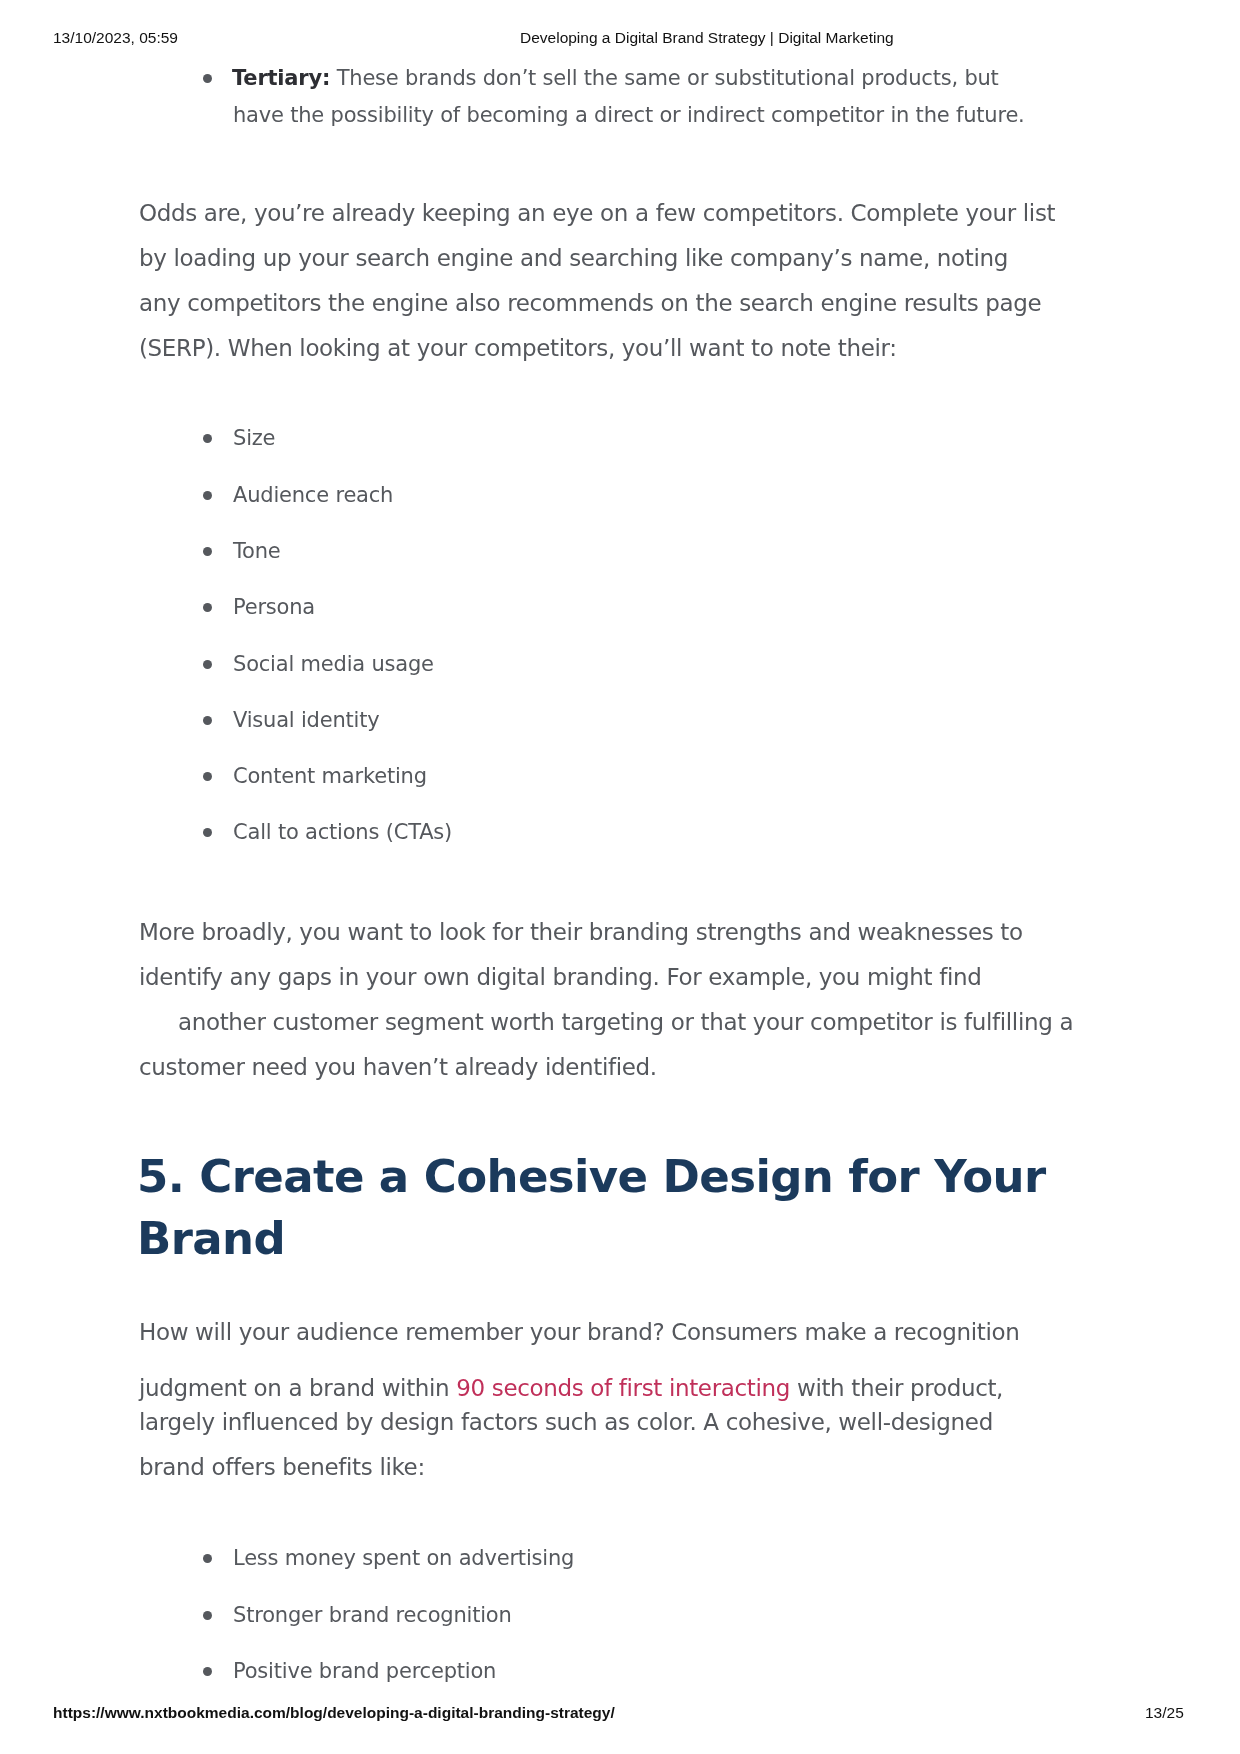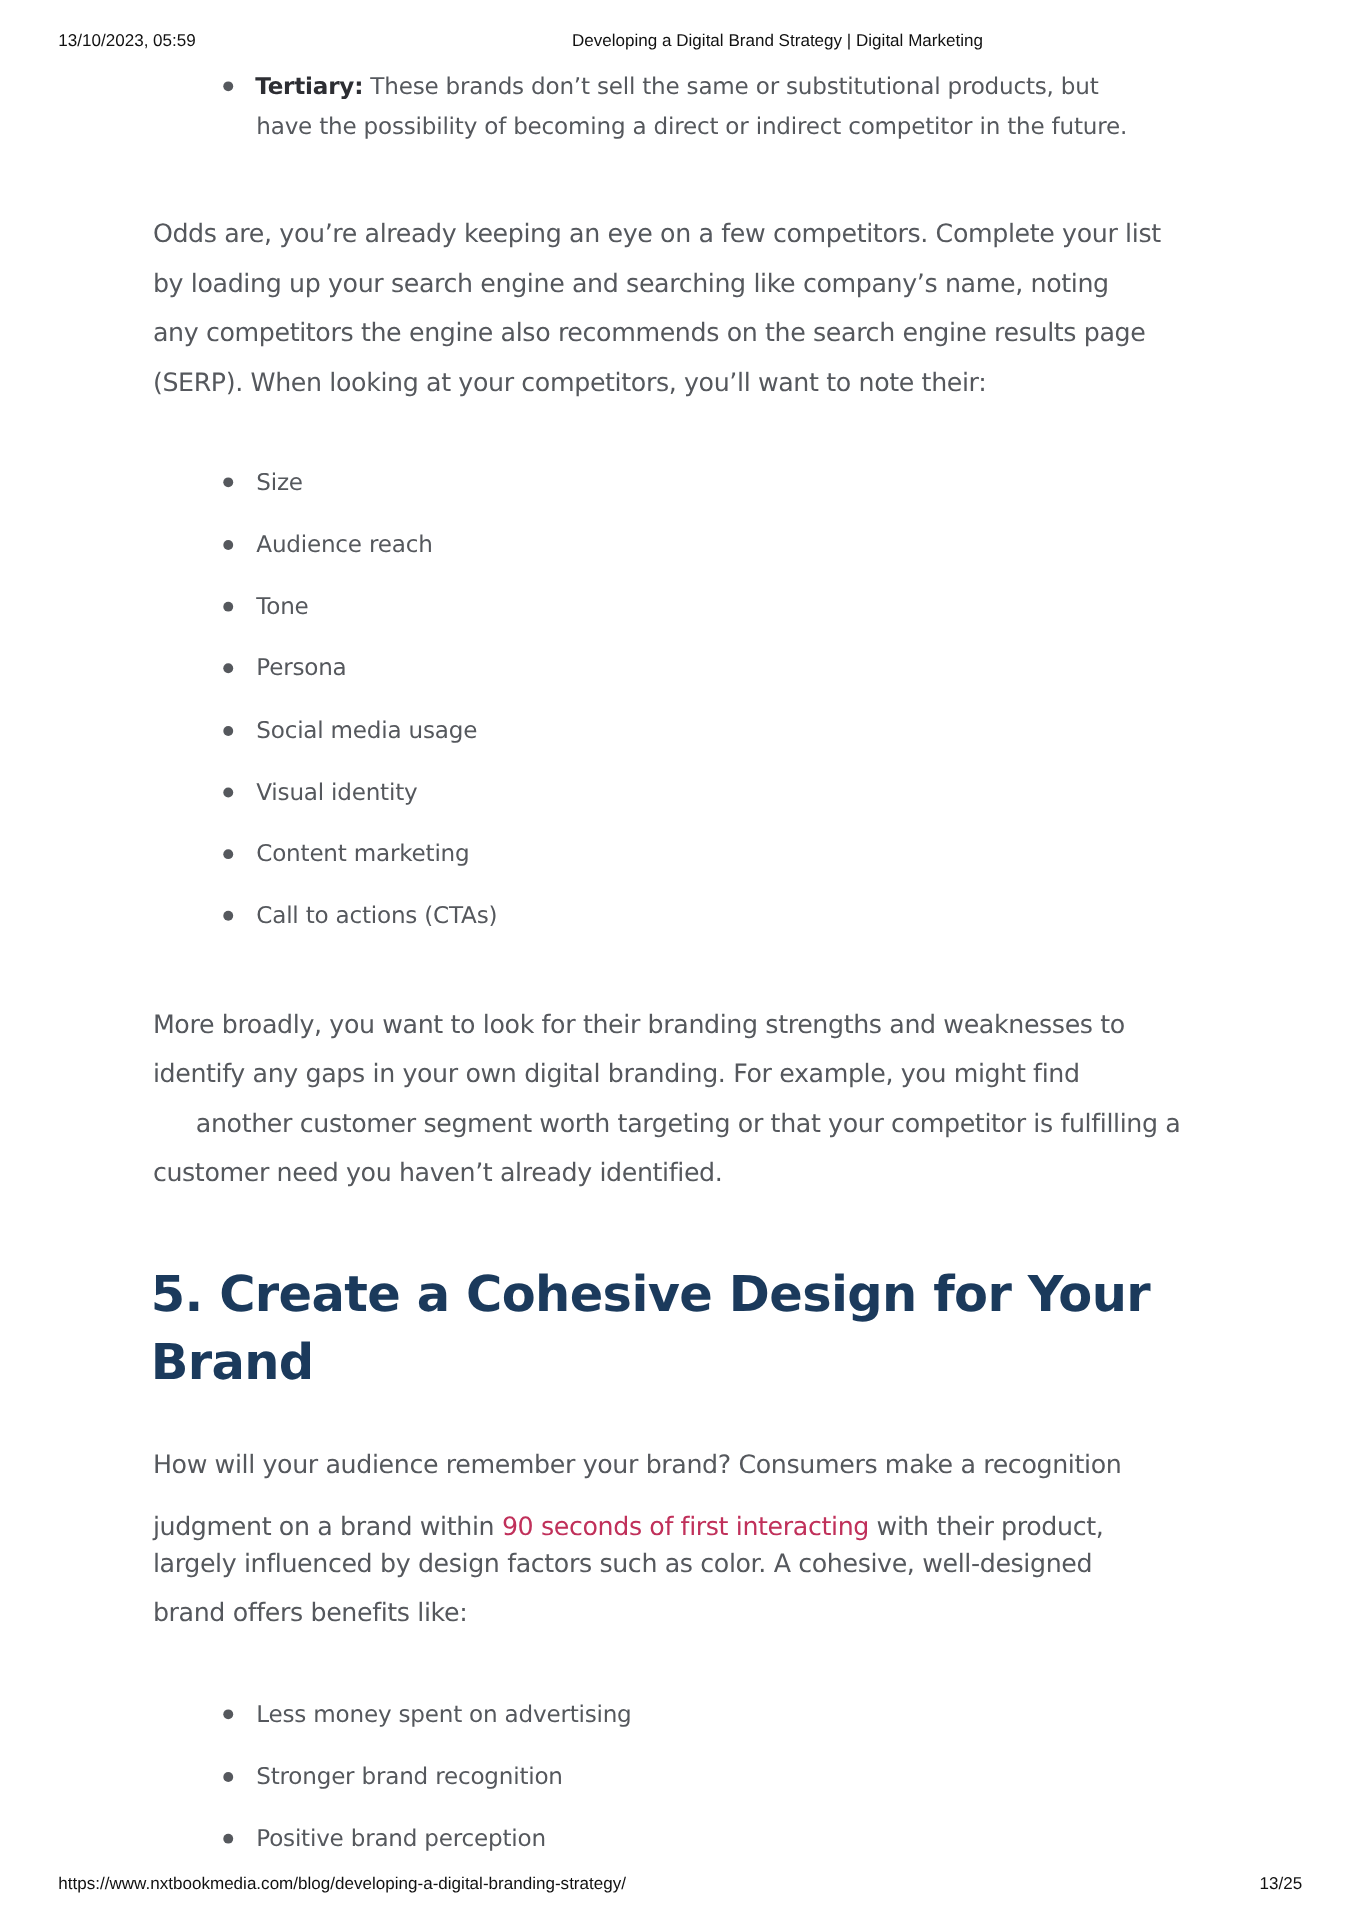--- a/index.html
+++ b/index.html
@@ -98,14 +98,14 @@
   <div class="bullet-item" style="top:1600px;">
     <span class="bullet-dot"></span>
     <span class="bullet-text body-text">Stronger brand recognition</span>
   </div>
   <div class="bullet-item" style="top:1656px;">
     <span class="bullet-dot"></span>
     <span class="bullet-text body-text">Positive brand perception</span>
   </div>
 </div>
 
-<div class="hdr" style="left:53px; top:1704px;">https://www.nxtbookmedia.com/blog/developing-a-digital-branding-strategy/</div>
+<div class="hdr" style="left:53px; top:1704px;font-weight:bold;">https://www.nxtbookmedia.com/blog/developing-a-digital-branding-strategy/</div>
 <div class="hdr" style="left:1145px; top:1704px;">13/25</div>
 
 </body></html>

